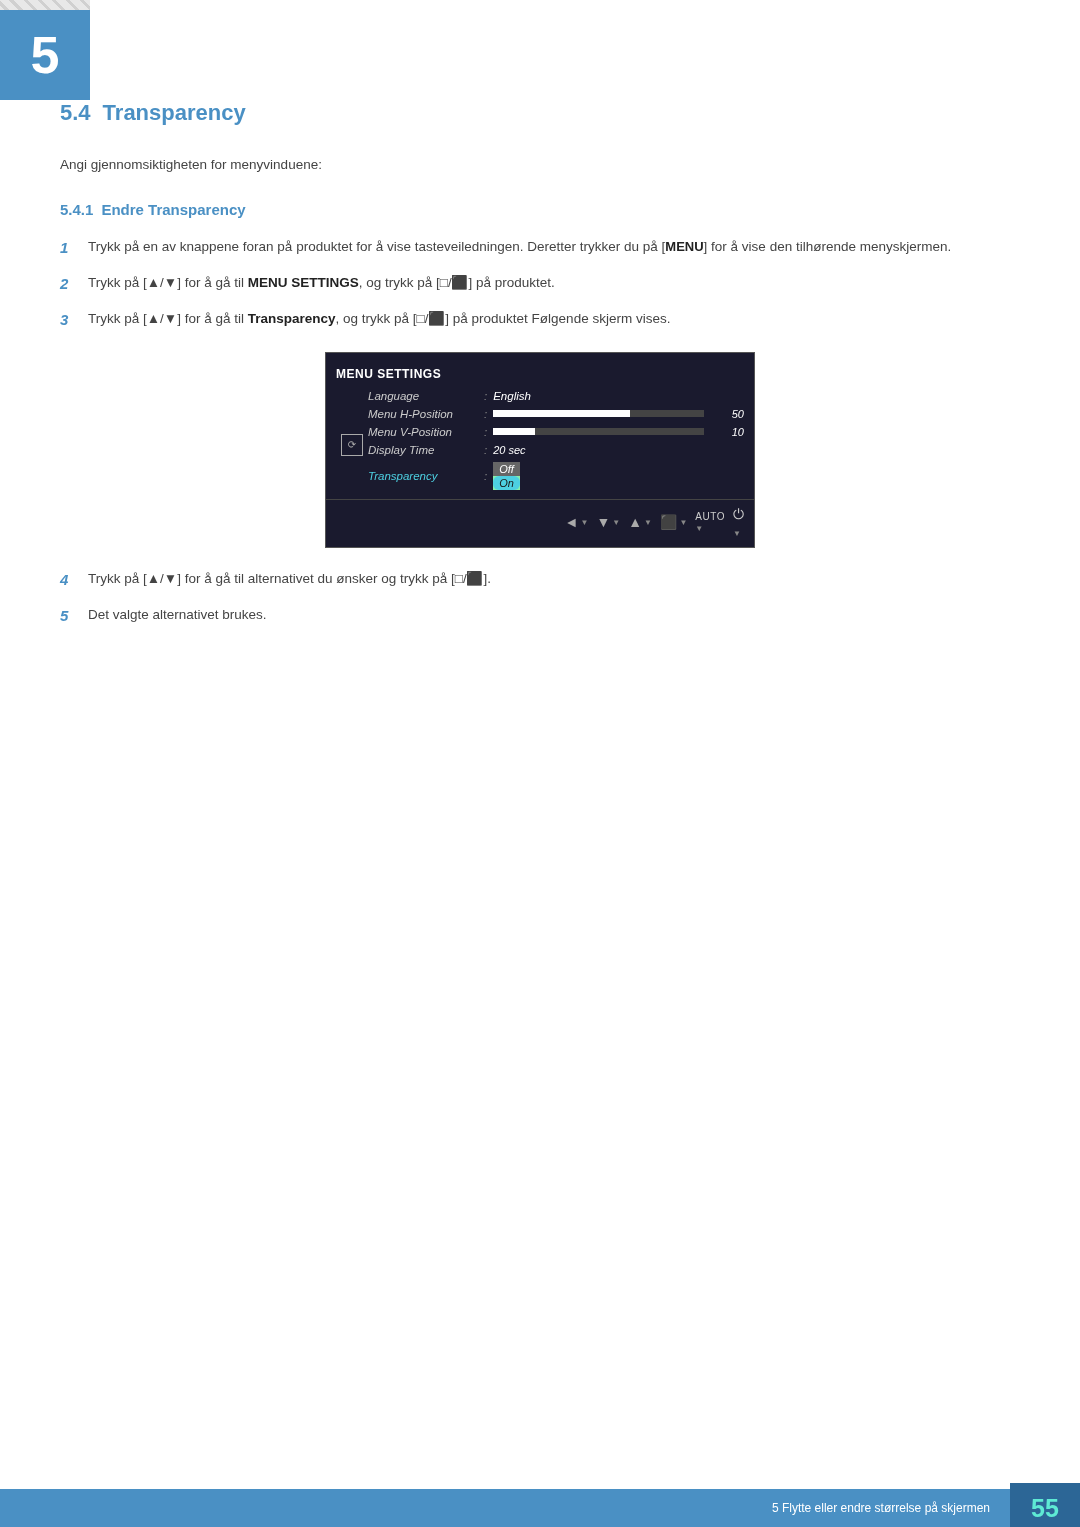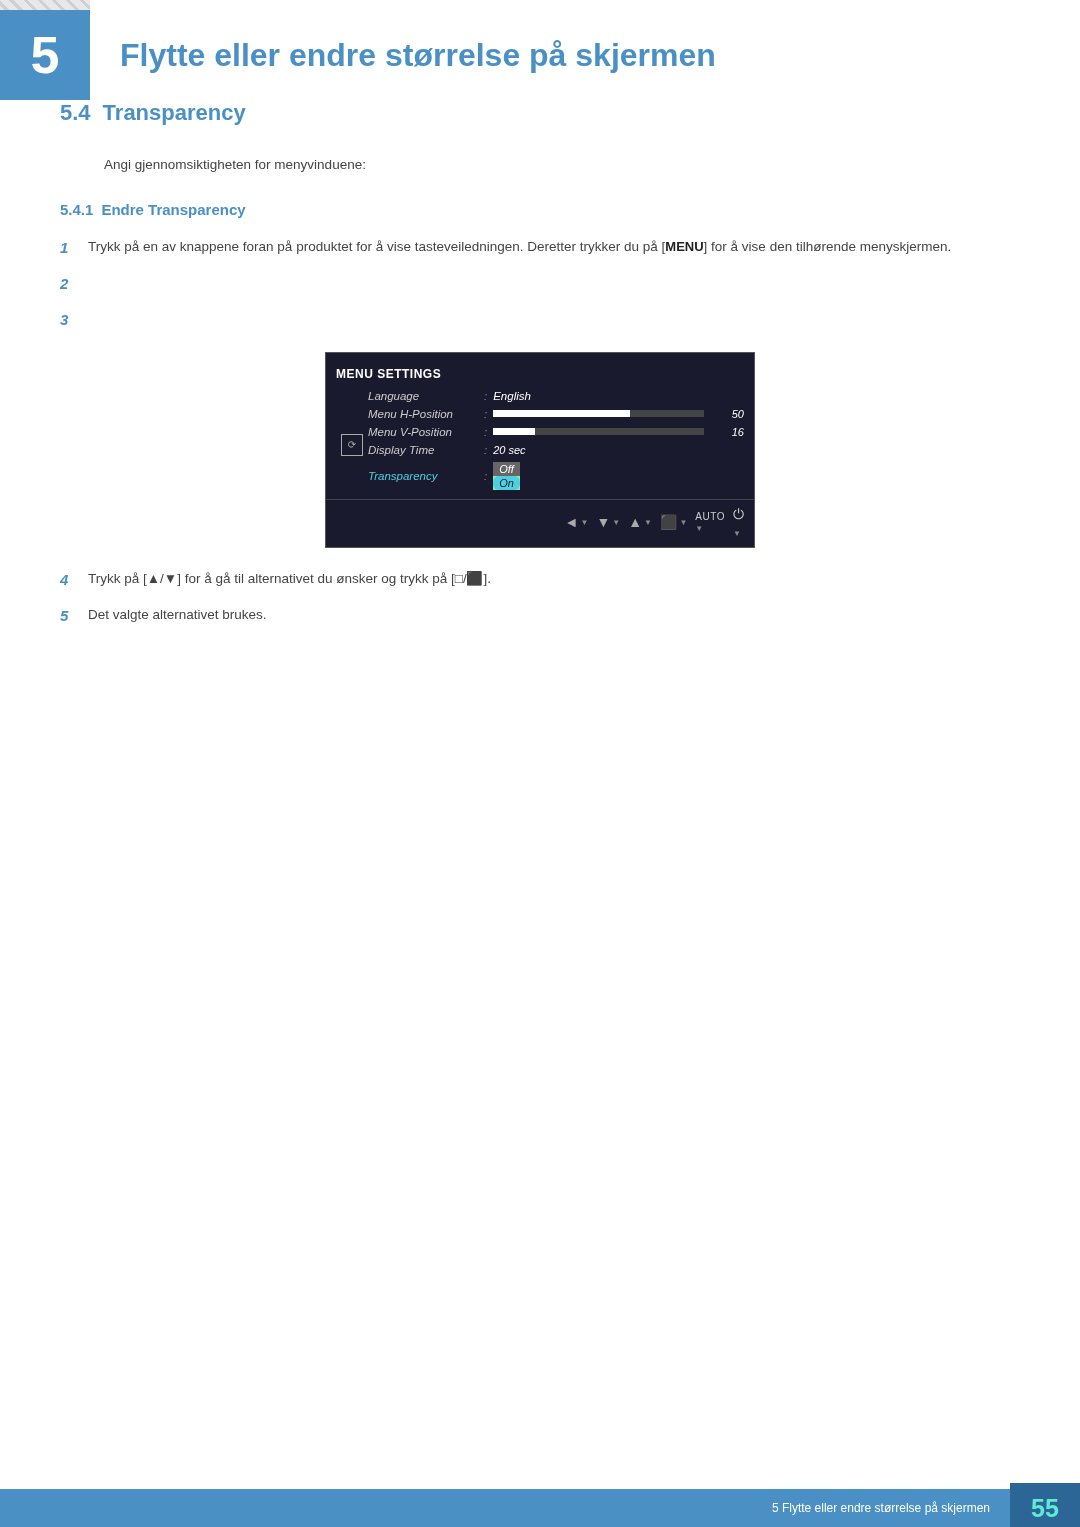--- a/index.html
+++ b/index.html
@@ -90,21 +90,20 @@
 
     .section-number {
       margin-right: 12px;
     }
 
     .intro-text {
       font-size: 13.5px;
       color: #444;
       margin-bottom: 25px;
       line-height: 1.6;
-      margin-left: 44px;
     }
 
     .subsection-title {
       color: #4a90c4;
       font-size: 15px;
       font-weight: bold;
       margin-bottom: 18px;
     }
 
     .subsection-number {
@@ -356,21 +355,20 @@
     }
   </style>
 </head>
 <body>
 
 <div class="header-wrapper">
   <div class="header-stripe-area"></div>
   <div class="chapter-number-box">
     <span class="chapter-number">5</span>
   </div>
-  <h1 class="chapter-title">Flytte eller endre størrelse på skjermen</h1>
 </div>
 
 <div class="main-content">
 
   <h2 class="section-title">
     <span class="section-number">5.4</span><span>Transparency</span>
   </h2>
 
   <p class="intro-text">Angi gjennomsiktigheten for menyvinduene:</p>
 
@@ -383,24 +381,30 @@
     <li class="step-item">
       <span class="step-number">1</span>
       <span class="step-text">
         Trykk på en av knappene foran på produktet for å vise tasteveiledningen. Deretter trykker du på
         [<kbd>MENU</kbd>] for å vise den tilhørende menyskjermen.
       </span>
     </li>
 
     <li class="step-item">
       <span class="step-number">2</span>
+      <span class="step-text">
+        Trykk på [▲/▼] for å gå til <strong>MENU SETTINGS</strong>, og trykk på [□/⬛] på produktet.
+      </span>
     </li>
 
     <li class="step-item">
       <span class="step-number">3</span>
+      <span class="step-text">
+        Trykk på [▲/▼] for å gå til <span class="menu-highlight"><strong>Transparency</strong></span>, og trykk på [□/⬛] på produktet Følgende skjerm vises.
+      </span>
     </li>
   </ol>
 
   <div class="menu-screenshot">
     <div class="menu-title-bar">MENU SETTINGS</div>
     <div class="menu-items-area">
       <div class="menu-left-icon">
         <div class="menu-icon-symbol">⟳</div>
       </div>
       <div class="menu-rows">
@@ -422,21 +426,21 @@
           </div>
         </div>
 
         <div class="menu-row">
           <span class="menu-row-label">Menu V-Position</span>
           <span class="menu-row-separator">:</span>
           <div class="menu-bar-container">
             <div class="menu-bar-bg">
               <div class="menu-bar-fill" style="width:20%;"></div>
             </div>
-            <span class="menu-bar-num">16</span>
+            <span class="menu-bar-num">10</span>
           </div>
         </div>
 
         <div class="menu-row">
           <span class="menu-row-label">Display Time</span>
           <span class="menu-row-separator">:</span>
           <span class="menu-value-text">20 sec</span>
         </div>
 
         <div class="menu-row">

